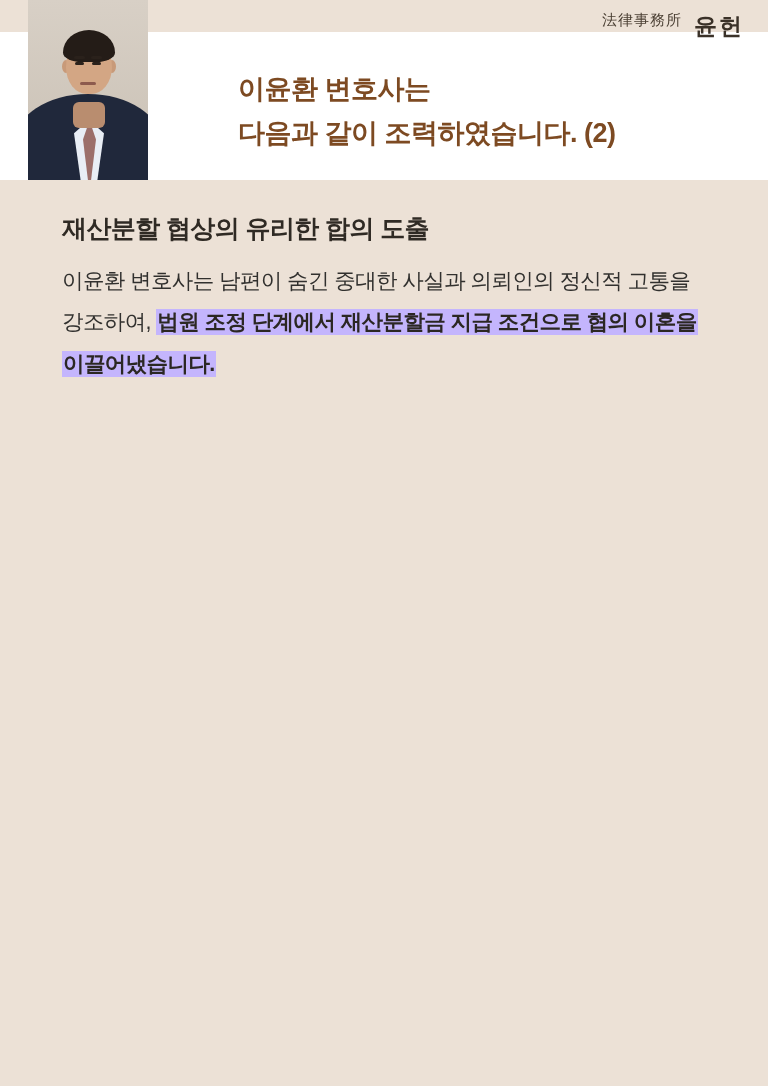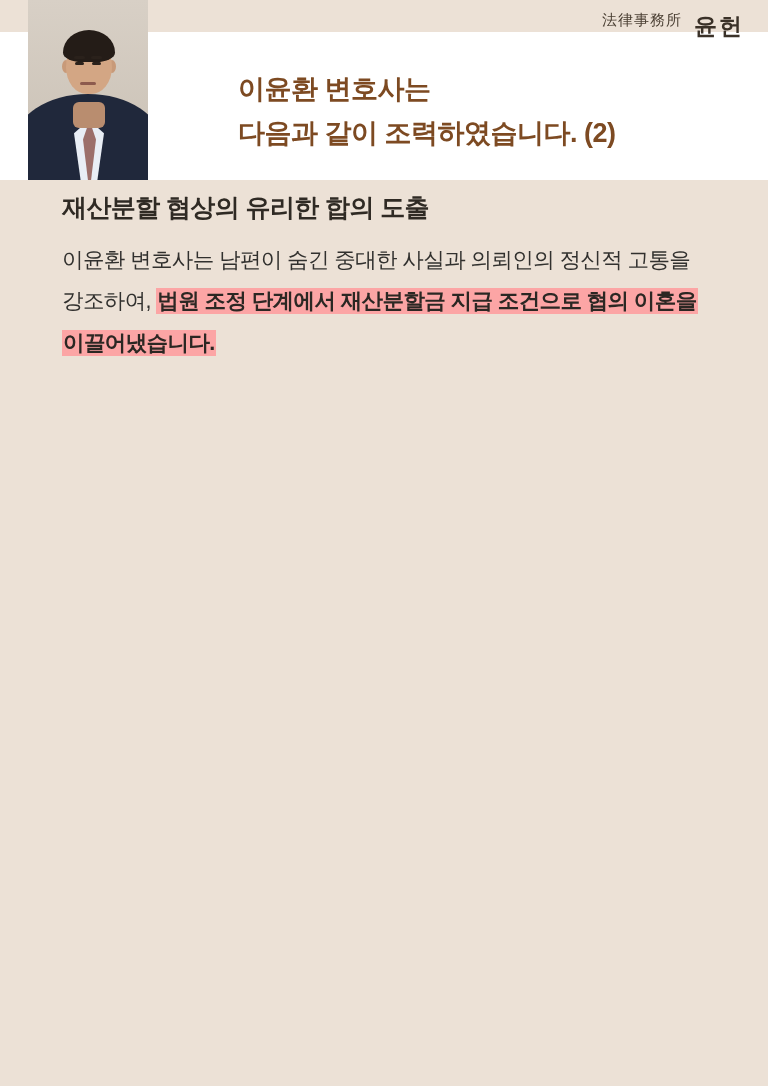--- a/index.html
+++ b/index.html
@@ -176,41 +176,41 @@
     letter-spacing: -0.5px;
   }
   .header-title .line { display: block; white-space: nowrap; }
 
   
   .content {
     position: absolute;
     left: 0;
     top: 180px;
     width: 768px;
-    padding: 11px 62px 0 62px;
+    padding: 32px 62px 0 62px;
     box-sizing: border-box;
   }
   .section-title {
     color: #2f2a24;
     font-size: 25px;
     font-weight: 700;
     letter-spacing: -0.6px;
     margin: 0 0 16px 0;
   }
   .para {
     color: #31302e;
     font-size: 21.5px;
     line-height: 1.92;
     letter-spacing: -0.6px;
     margin: 0;
     max-width: 650px;
   }
   .para + .para { margin-top: 34px; }
   .hl {
-    background: #fca5a5;
+    background: #c4b5fd;
     font-weight: 700;
     color: #2b2723;
     padding: 1px 1px;
     box-decoration-break: clone;
     -webkit-box-decoration-break: clone;
   }
 </style>
 </head>
 <body>
 

